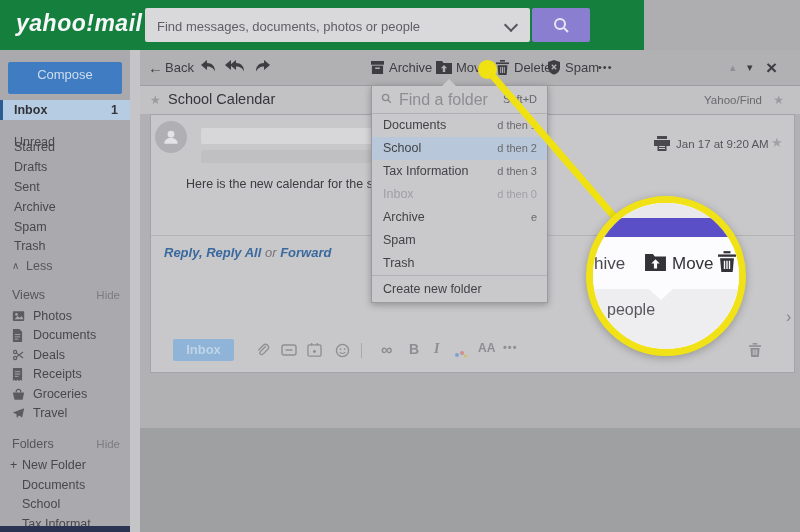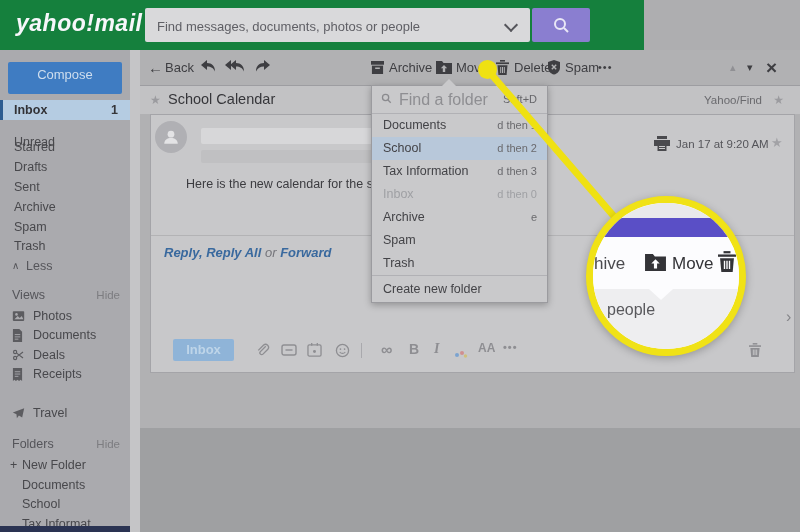--- a/index.html
+++ b/index.html
@@ -175,20 +175,29 @@
     </div>
     <div class="abs view-row" style="top:315px">
       <span class="ic">
           <svg width="11" height="13" viewBox="0 0 12 14">
             <path d="M1 0h10v14l-1.6-1.2L7.7 14 6 12.8 4.3 14l-1.7-1.2L1 14z" fill="currentColor"></path>
             <path d="M3 4h6M3 6.5h6M3 9h4" stroke="#aaaaae" stroke-width="1"></path>
           </svg>
         </span>
       <span class="lbl">Receipts</span>
     </div>
+    <div class="abs view-row" style="top:335px">
+      <span class="ic">
+          <svg width="13" height="12" viewBox="0 0 16 14">
+            <path d="M5 5c0-5 6-5 6 0" fill="none" stroke="currentColor" stroke-width="1.4"></path>
+            <path d="M1 5h14l-2 9H3z" fill="currentColor"></path>
+          </svg>
+        </span>
+      <span class="lbl">Groceries</span>
+    </div>
     <div class="abs view-row" style="top:354px">
       <span class="ic">
           <svg width="13" height="12" viewBox="0 0 16 14">
             <path d="M15 1L1 6.5l4.5 2L6 13.5l2.5-3.5 4 2.5z" fill="currentColor"></path>
           </svg>
         </span>
       <span class="lbl">Travel</span>
     </div>
 
     <div class="abs sec-head" style="top:385px">

